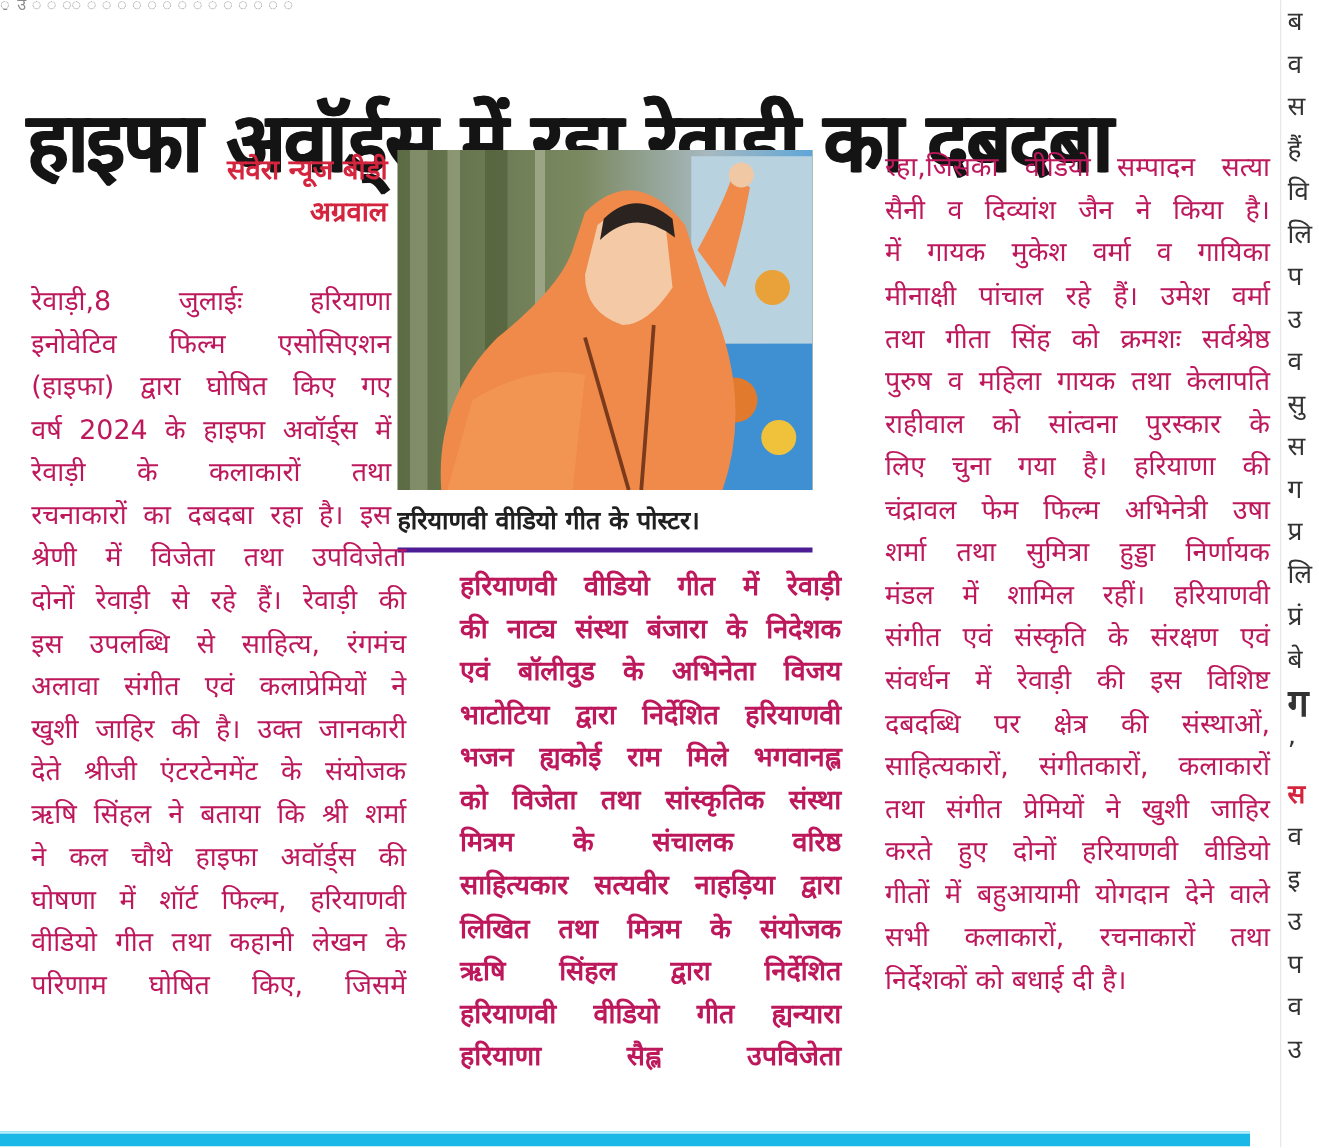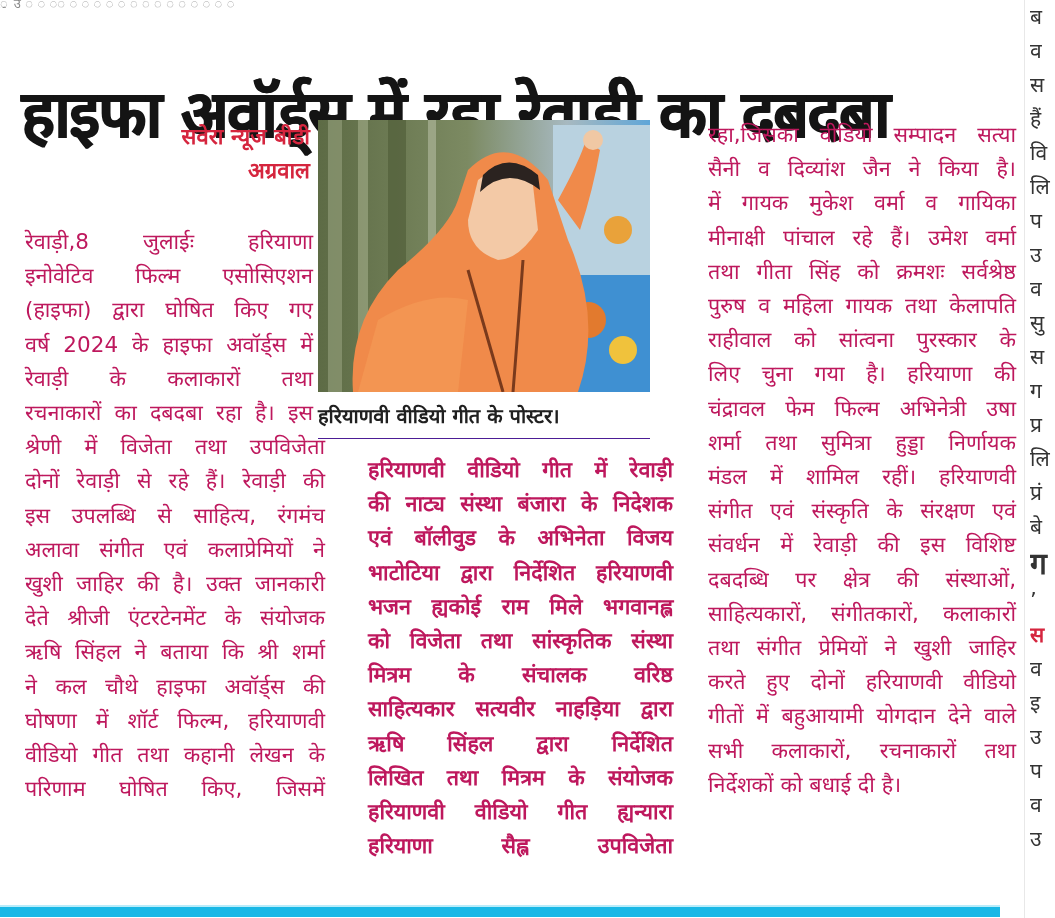--- a/index.html
+++ b/index.html
@@ -37,21 +37,21 @@
   .col-2 { left: 368px; top: 453px; width: 305px; font-weight: bold; }
   .col-3 { left: 708px; top: 118px; width: 308px; }
   .photo {
     position: absolute; left: 318px; top: 120px; width: 332px; height: 272px;
     overflow: hidden; background: #6e7a56;
   }
   .photo svg { display: block; }
   .caption {
     position: absolute; left: 318px; top: 398px; width: 332px; height: 40px;
     font-size: 20px; line-height: 36px; font-weight: bold; color: #202020;
-    border-bottom: 1px solid #4c1d95; white-space: nowrap;
+    border-bottom: 4px solid #4c1d95; white-space: nowrap;
   }
   .rule-bottom {
     position: absolute; left: 0; top: 905px; width: 1000px; height: 10px;
     background: #19b8e6; border-top: 2px solid #b8ecfa;
   }
   .edge-col {
     position: absolute; left: 1030px; top: 0; width: 25px; height: 918px;
     overflow: hidden; font-size: 21px; line-height: 34px; color: #333;
   }
   .edge-col span { display: block; white-space: nowrap; }
@@ -127,22 +127,22 @@
 
 <div class="col col-2">
   <span class="ln">हरियाणवी वीडियो गीत में रेवाड़ी</span>
   <span class="ln">की नाट्य संस्था बंजारा के निदेशक</span>
   <span class="ln">एवं बॉलीवुड के अभिनेता विजय</span>
   <span class="ln">भाटोटिया द्वारा निर्देशित हरियाणवी</span>
   <span class="ln">भजन ह्यकोई राम मिले भगवानह्ल</span>
   <span class="ln">को विजेता तथा सांस्कृतिक संस्था</span>
   <span class="ln">मित्रम के संचालक वरिष्ठ</span>
   <span class="ln">साहित्यकार सत्यवीर नाहड़िया द्वारा</span>
+  <span class="ln">लिखित तथा मित्रम के संयोजक</span>
   <span class="ln">ऋषि सिंहल द्वारा निर्देशित</span>
-  <span class="ln">लिखित तथा मित्रम के संयोजक</span>
   <span class="ln">हरियाणवी वीडियो गीत ह्यन्यारा</span>
   <span class="ln">हरियाणा सैह्ल उपविजेता</span>
 </div>
 
 <div class="col col-3">
   <span class="ln">रहा,जिसका वीडियो सम्पादन सत्या</span>
   <span class="ln">सैनी व दिव्यांश जैन ने किया है।</span>
   <span class="ln">में गायक मुकेश वर्मा व गायिका</span>
   <span class="ln">मीनाक्षी पांचाल रहे हैं। उमेश वर्मा</span>
   <span class="ln">तथा गीता सिंह को क्रमशः सर्वश्रेष्ठ</span>

